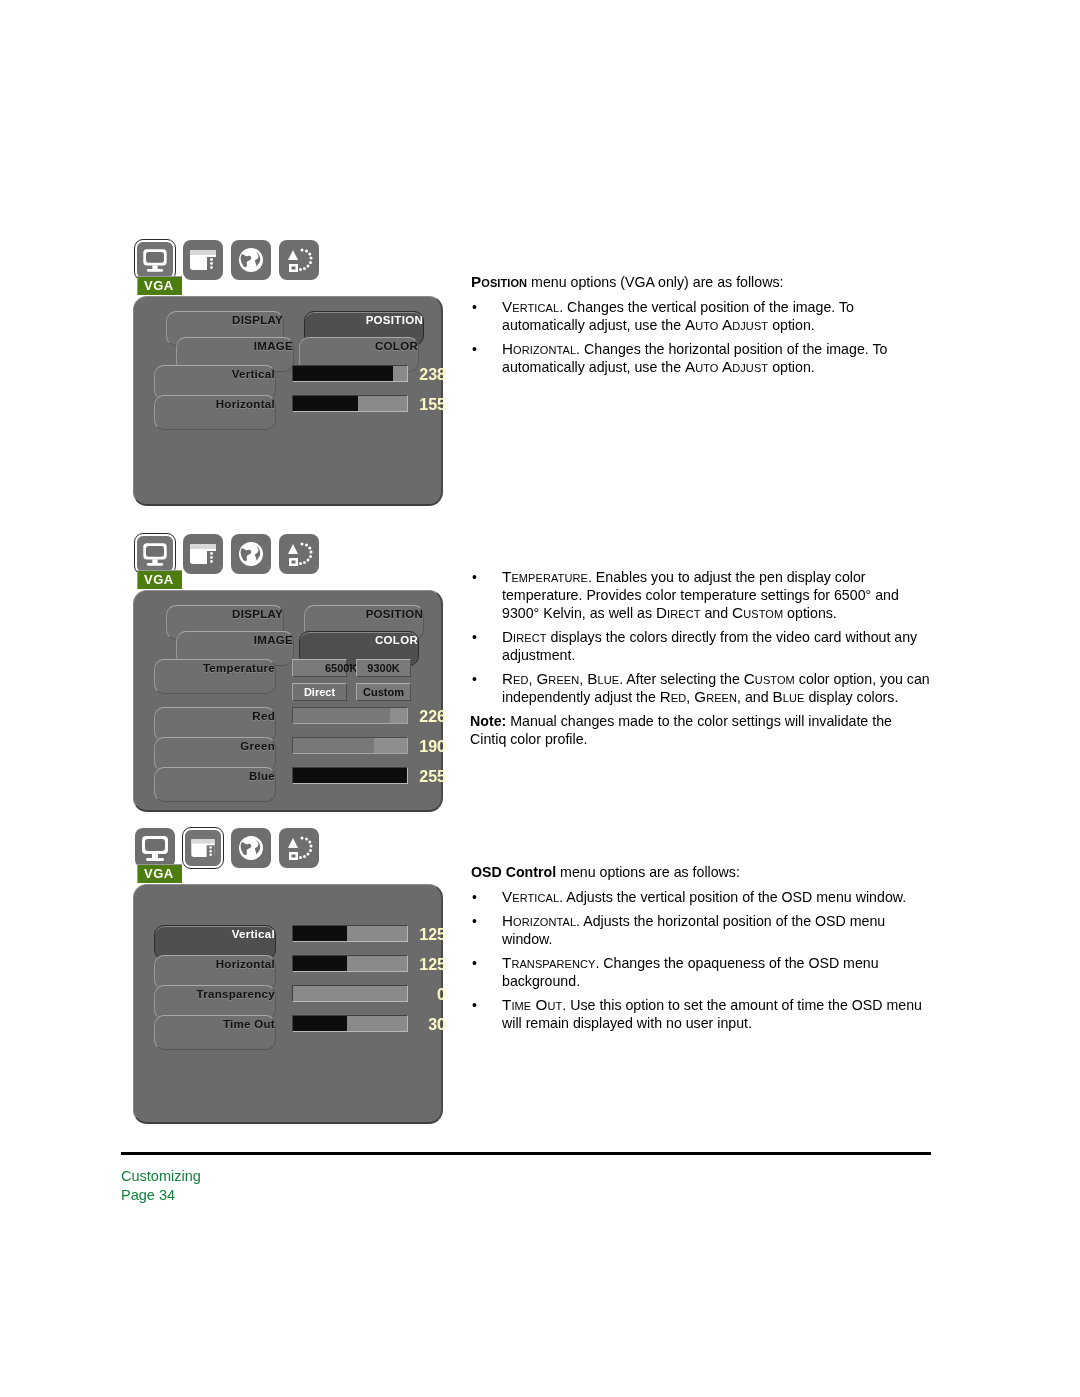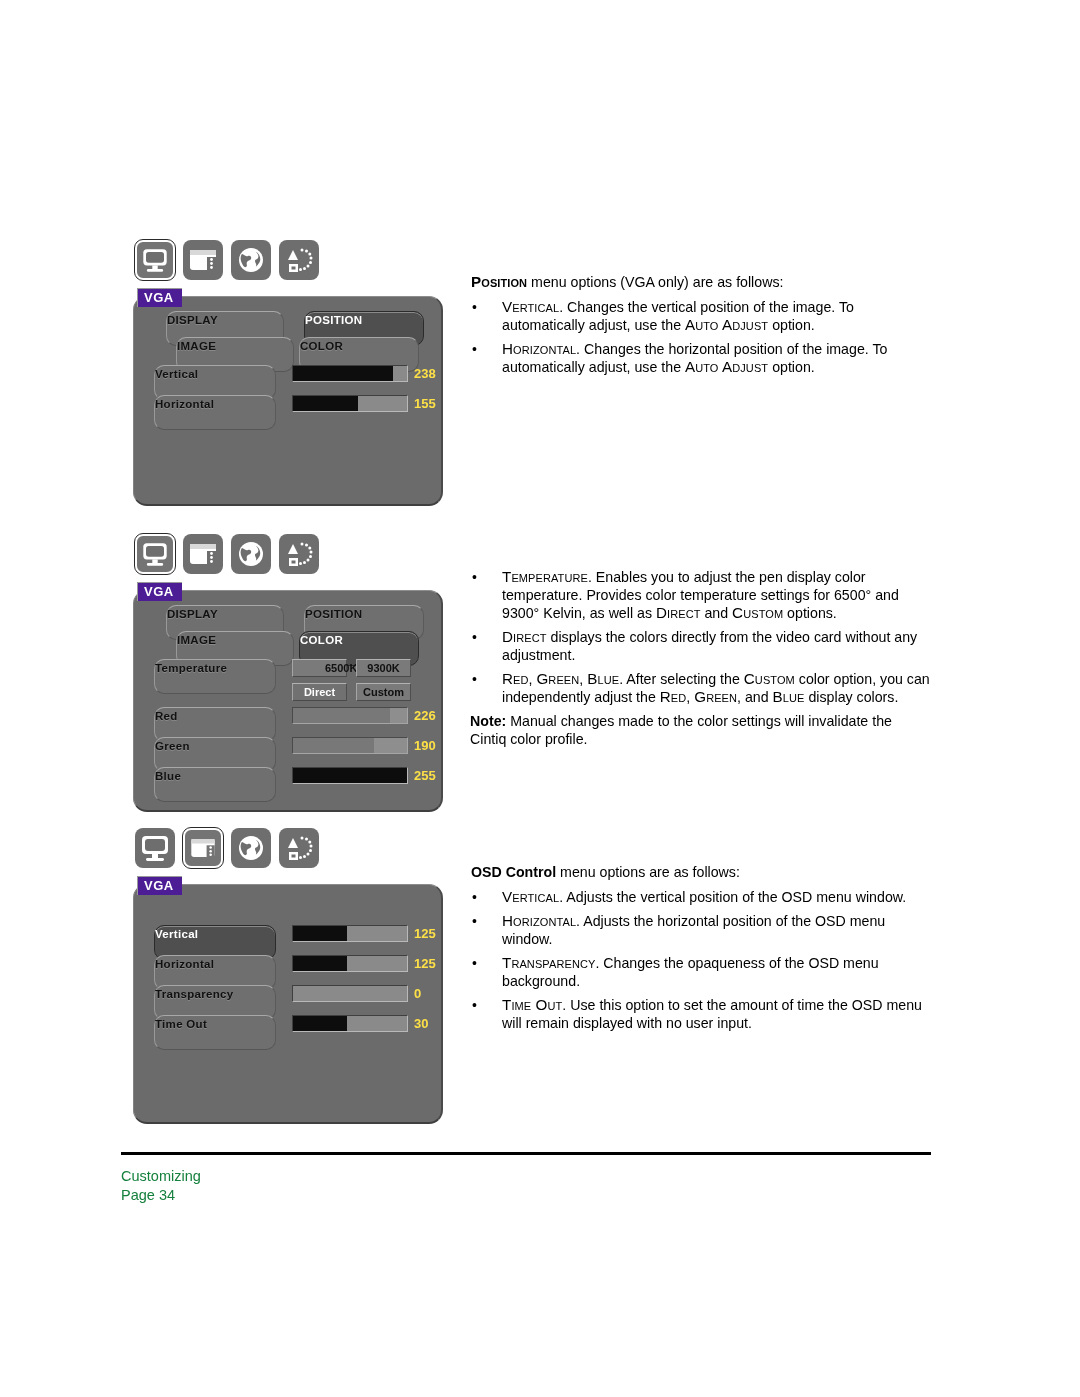--- a/index.html
+++ b/index.html
@@ -48,31 +48,30 @@
   .osd-icon.i0 { left: 0px; }
   .osd-icon.i1 { left: 48px; }
   .osd-icon.i2 { left: 96px; }
   .osd-icon.i3 { left: 144px; }
   .osd-icon svg { display: block; width: 100%; height: 100%; }
 
   .vga-badge {
     position: absolute;
     left: 2px;
     top: 36px;
-    background: #4c1d95;
+    background: #4d7c0f;
     color: #ffffff;
     font-size: 13px;
     font-weight: bold;
     letter-spacing: 0.5px;
     padding: 1px 8px 2px 6px;
     border-top: 1px solid #9a9a9a;
     border-left: 1px solid #9a9a9a;
     z-index: 5;
     line-height: 15px;
-    margin-top: 12px;
   }
 
   .osd-panel {
     position: relative;
     margin-top: 12px;
     width: 310px;
     background: #6b6b6b;
     border-radius: 14px;
     border-top: 1px solid #8d8d8d;
     border-left: 1px solid #828282;
@@ -90,21 +89,21 @@
     display: inline-block;
     box-sizing: border-box;
     height: 35px;
     line-height: 17px;
     border-radius: 10px;
     background: #6f6f6f;
     border-top: 1px solid #a8a8a8;
     border-left: 1px solid #999999;
     border-right: 1px solid #5a5a5a;
     border-bottom: 1px solid #565656;
-    text-align: left;
+    text-align: right;
     font-size: 11.5px;
     font-weight: bold;
     color: #111111;
     letter-spacing: 0.3px;
     text-shadow: 0 1px 0 rgba(255,255,255,0.18);
   }
   .pill.sel {
     background: #4f4f4f;
     color: #ffffff;
     border: 1px solid #2b2b2b;
@@ -151,24 +150,24 @@
     height: 100%;
     background: #0d0d0d;
   }
   .bar-track.dim { background: #9a9a9a; opacity: 0.75; }
   .bar-track.dim .bar-fill { background: #7d7d7d; }
   .bar-value {
     position: absolute;
     left: 270px;
     top: 3px;
     width: 32px;
-    font-size: 13px;
+    font-size: 16px;
     font-weight: bold;
-    color: #fde047;
-    text-align: left;
+    color: #fef9c3;
+    text-align: right;
   }
 
   
   .temp-rows { position: relative; height: 48px; }
   .temp-rows .pill.label-pill { position: absolute; left: 10px; top: 2px; width: 122px; }
   .sq-btn {
     position: absolute;
     box-sizing: border-box;
     height: 18px;
     line-height: 16px;

